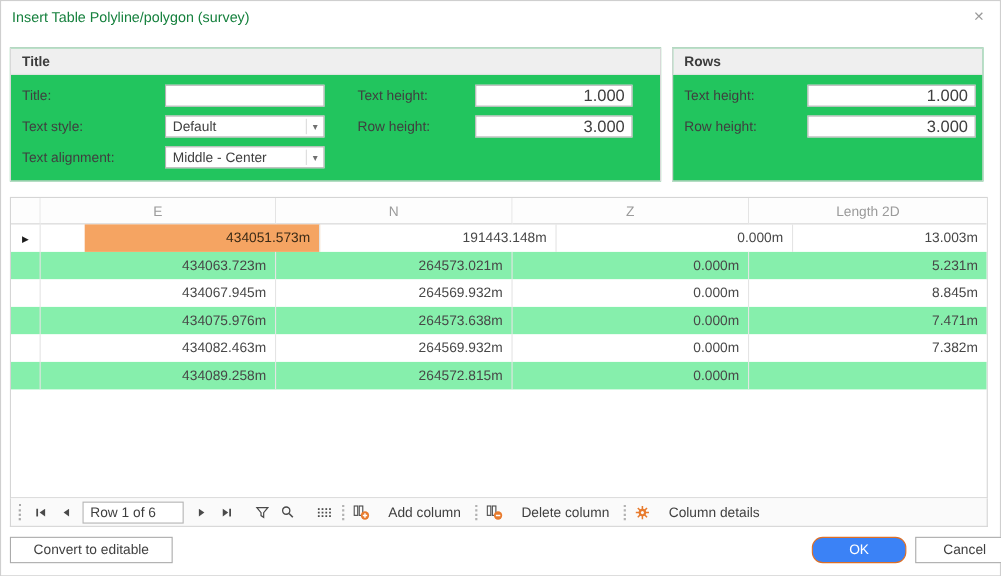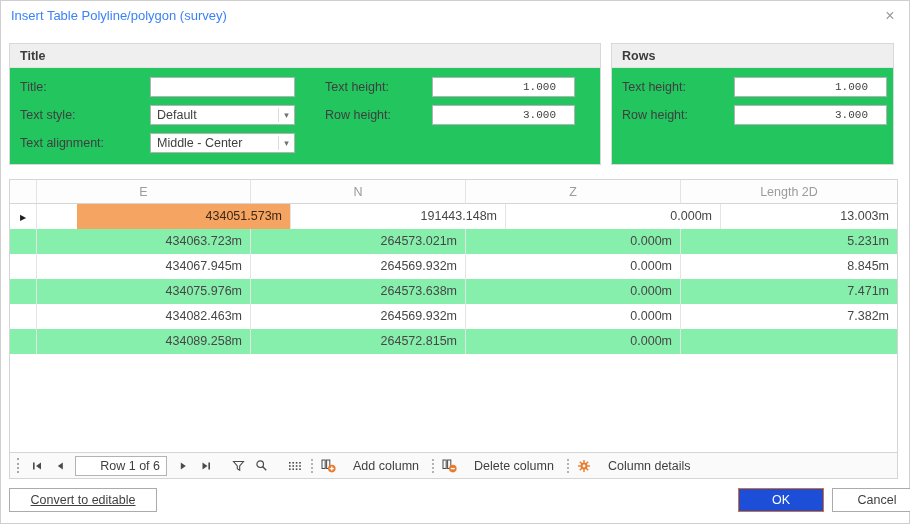--- a/index.html
+++ b/index.html
@@ -8,35 +8,35 @@
     font-family: "Liberation Sans", "DejaVu Sans", sans-serif;
     font-size: 12.5px;
     color: #3f3f3f;
     background: #ffffff;
     position: relative;
     overflow: hidden;
   }
   .dialog { position:absolute; inset:0; background:#fff; border:1px solid #cfcfcf; }
 
   
-  .dlg-title { position:absolute; top:0; left:0; height:30px; line-height:30px; padding-left:10px; font-size:13px; color:#3b82f6; }
+  .dlg-title { position:absolute; top:0; left:0; height:30px; line-height:30px; padding-left:10px; font-size:13px; color:#15803d; }
   .close-btn { position:absolute; top:5px; right:9px; width:20px; height:20px; line-height:20px; text-align:center; font-size:16px; color:#9a9a9a; cursor:pointer; }
 
   
   .groupbox { position:absolute; top:42px; background:#22c55e; border:1px solid #d8d8d8; }
   #title-group { left:8px;  width:592px; height:122px; }
   #rows-group  { left:610px; width:283px; height:122px; }
   .gb-header { height:24px; line-height:24px; padding:0 10px; font-weight:bold; font-size:12.5px; color:#3c3c3c; background:#efefef; border-bottom:1px solid #e3e3e3; }
   .gb-body { padding:9px 10px; }
   .tg-grid { display:grid; grid-template-columns:130px 145px 30px 107px 143px; row-gap:8px; align-items:center; }
   .rg-grid { display:grid; grid-template-columns:112px 153px; row-gap:8px; align-items:center; }
   .frm-label { font-size:12.5px; color:#3f3f3f; }
   .txt-input {
     width:100%; height:20px; border:1px solid #b3b3b3; background:#fff;
-    font-family:Liberation Mono, monospace; font-size:11px; color:#3f3f3f; padding:0 18px; outline:none;
+    font-family:Liberation Sans, sans-serif; font-size:15px; color:#3f3f3f; padding:0 6px; outline:none;
   }
   .num { text-align:right; }
   .dropdown { width:100%; height:20px; border:1px solid #b3b3b3; background:#fff; display:flex; align-items:center; cursor:pointer; }
   .dd-value { flex:1; padding:0 6px; font-size:12.5px; white-space:nowrap; overflow:hidden; }
   .dd-arrow { width:16px; text-align:center; font-size:9px; color:#707070; border-left:1px solid #dcdcdc; height:14px; line-height:14px; }
 
   
   .table-wrap { position:absolute; top:178px; left:8px; width:889px; height:274px; border:1px solid #d5d5d5; background:#fff; overflow:hidden; }
   .grid-row { display:flex; height:25px; line-height:25px; background:#fff; }
   .grid-row.alt { background:#86efac; }
@@ -49,28 +49,28 @@
   .grid-header { height:24px; line-height:24px; }
   .grid-header .cell { text-align:center; padding:0; color:#9b9b9b; background:#fdfdfd; border-bottom:1px solid #d5d5d5; }
   .selected-cell { background:#f5a462; color:#3a2a16;margin-left:40px; }
   .marker { font-size:8px; color:#1c1c1c; }
 
   
   .grid-toolbar { position:absolute; top:452px; left:8px; width:889px; height:26px; border:1px solid #d5d5d5; border-top:none; background:#fafafa; display:flex; align-items:center; padding:0 4px; }
   .grip { border-left:2px dotted #a8a8a8; height:15px; margin:0 6px 0 3px; }
   .dotsep { border-left:2px dotted #b2b2b2; height:14px; margin:0 5px; }
   .tb-btn { width:23px; height:22px; display:flex; align-items:center; justify-content:center; cursor:pointer; border-radius:2px; }
-  .row-indicator { width:92px; height:20px; border:1px solid #b3b3b3; background:#fff; font-family:inherit; font-size:12.5px; color:#3f3f3f; padding:0 6px; margin:0 4px; outline:none;text-align:right; }
+  .row-indicator { width:92px; height:20px; border:1px solid #b3b3b3; background:#fff; font-family:inherit; font-size:12.5px; color:#3f3f3f; padding:0 6px; margin:0 4px; outline:none; }
   .tb-textbtn { display:flex; align-items:center; gap:17px; height:22px; padding:0 8px 0 3px; font-size:12.5px; color:#3f3f3f; cursor:pointer; border-radius:2px; }
   .tb-space { width:10px; }
 
   
   .btn { position:absolute; top:487px; height:24px; background:#fff; border:1px solid #ababab; display:flex; align-items:center; justify-content:center; font-size:12.5px; color:#3f3f3f; cursor:pointer; }
-  #convert-btn { left:8px;  width:148px;text-decoration:underline; }
-  #ok-btn      { left:737px; width:86px; background:#1d4ed8; border-color:#dd6f26; color:#fff; }
+  #convert-btn { left:8px;  width:148px; }
+  #ok-btn      { left:737px; width:86px; background:#3b82f6; border-color:#dd6f26; color:#fff;border-radius:10px; }
   #cancel-btn  { left:831px; width:90px; }
 
   svg { display:block; }
 </style>
 </head>
 <body>
 
 <div class="dialog">
 
   <div class="dlg-title">Insert Table Polyline/polygon (survey)</div>

